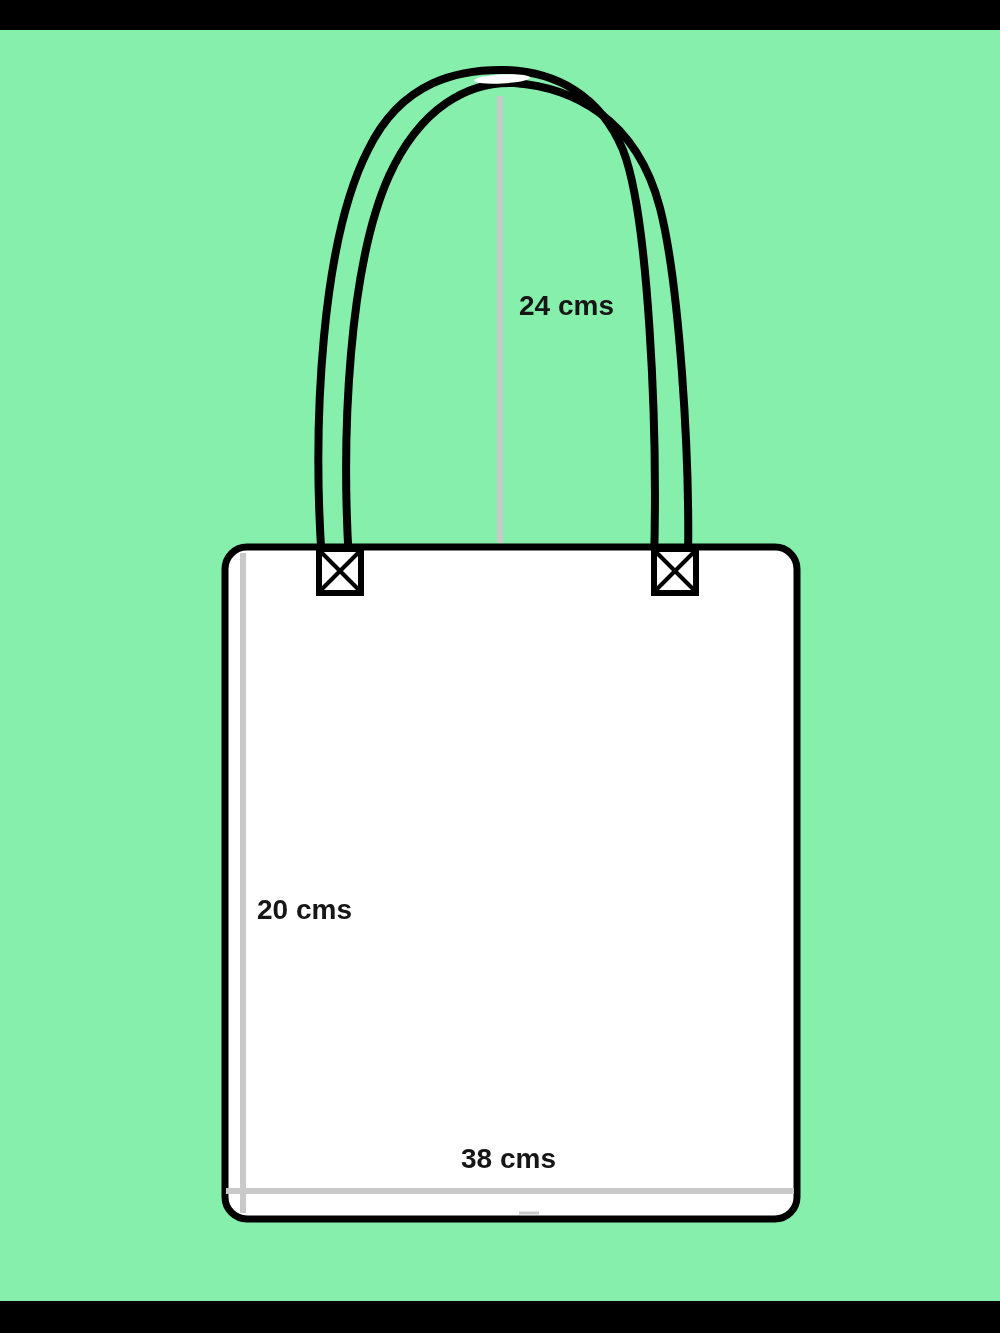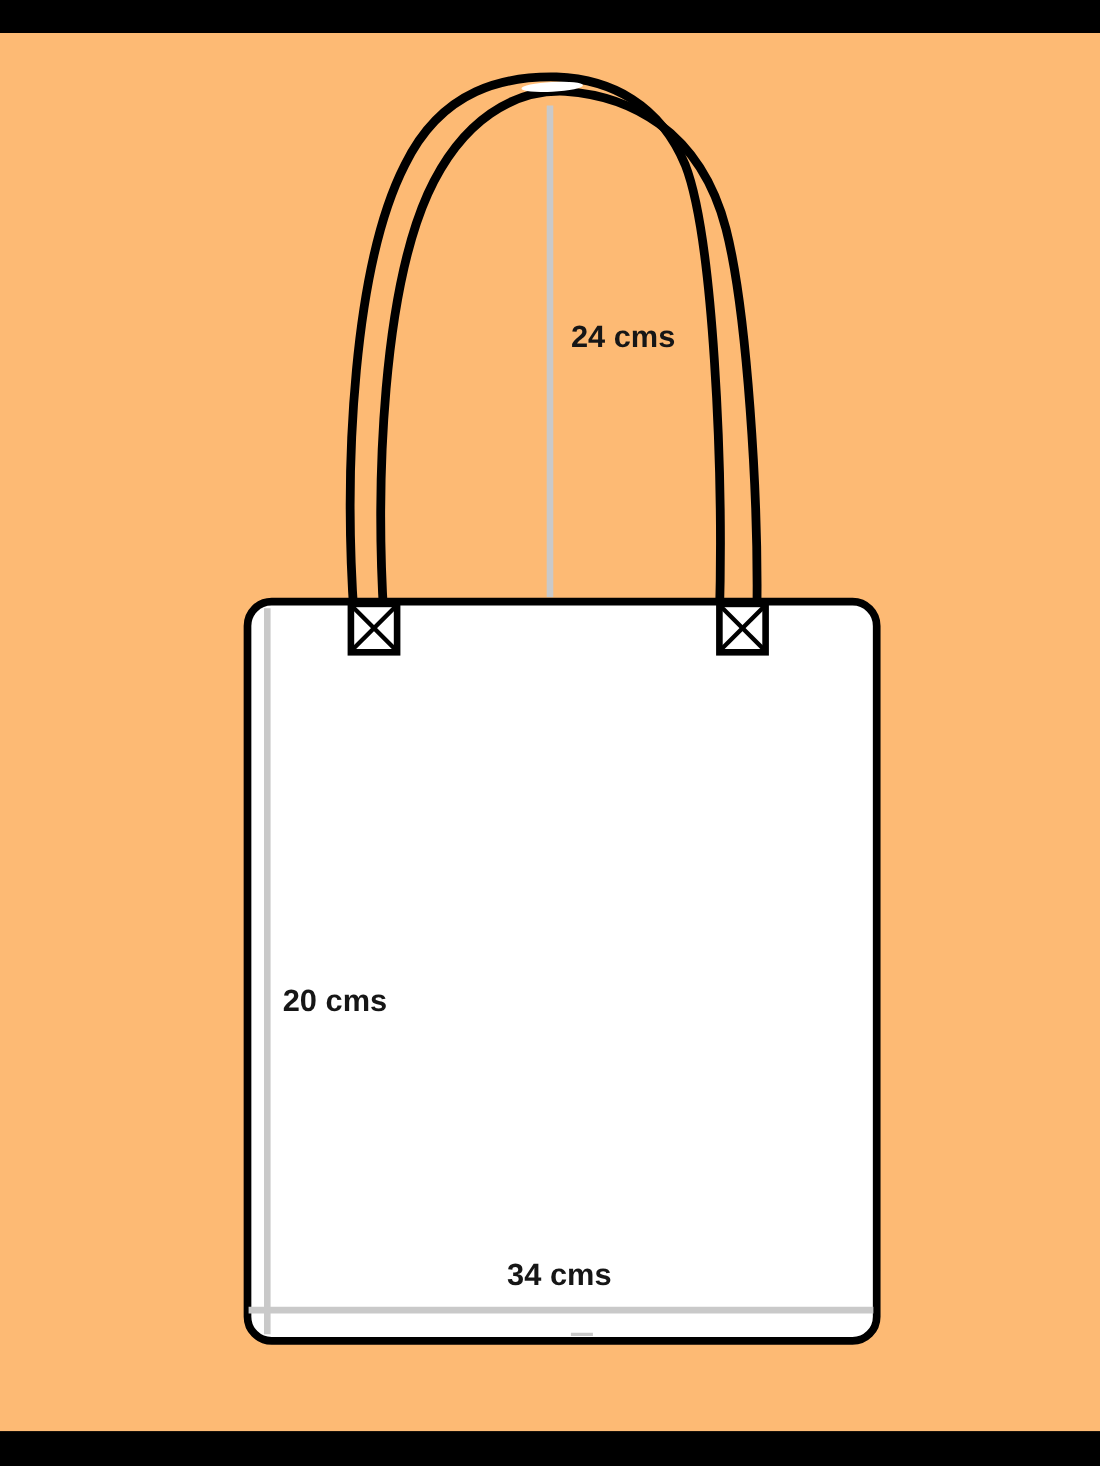--- a/index.html
+++ b/index.html
@@ -5,21 +5,21 @@
   html, body {
     margin: 0;
     padding: 0;
     background: #ffffff;
     font-family: "Liberation Sans", "DejaVu Sans", sans-serif;
   }
   #canvas {
     position: relative;
     width: 1000px;
     height: 1333px;
-    background: #fdba74;
+    background: #86efac;
     overflow: hidden;
   }
   .letterbox {
     position: absolute;
     left: 0;
     width: 1000px;
     background: #000000;
   }
   #letterbox-top { top: 0; height: 30px; }
   #letterbox-bottom { top: 1301px; height: 32px; }
@@ -78,15 +78,15 @@
       <rect x="654" y="549" width="42" height="44" fill="#ffffff" stroke="#000000" stroke-width="6"></rect>
       <line x1="656" y1="552" x2="694" y2="590" stroke="#000000" stroke-width="4"></line>
       <line x1="694" y1="552" x2="656" y2="590" stroke="#000000" stroke-width="4"></line>
     </g>
   </svg>
 
   <div id="label-handle-height" class="measure-label">24 cms</div>
 
   <div id="label-bag-height" class="measure-label">20 cms</div>
 
-  <div id="label-bag-width" class="measure-label">34 cms</div>
+  <div id="label-bag-width" class="measure-label">38 cms</div>
 
 </div>
 
 </body></html>

